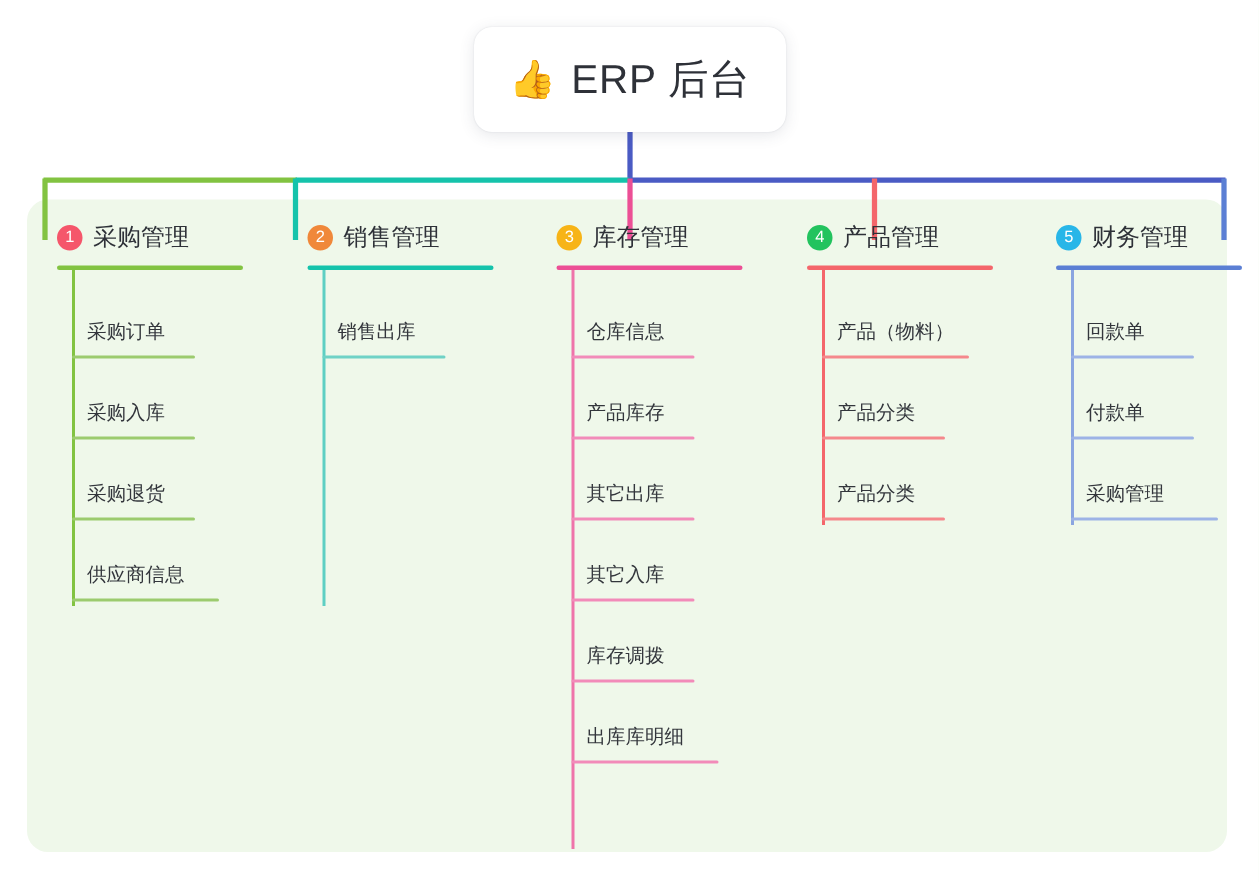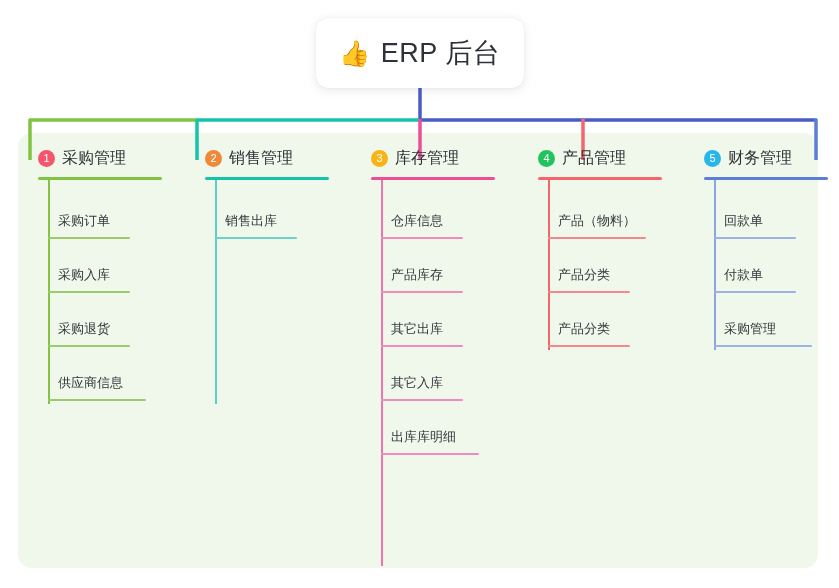--- a/index.html
+++ b/index.html
@@ -217,20 +217,24 @@
         <span class="item-rule" style="background:#f28bb9;"></span>
       </div>
       <div class="item">
         <span class="item-label">其它出库</span>
         <span class="item-rule" style="background:#f28bb9;"></span>
       </div>
       <div class="item">
         <span class="item-label">其它入库</span>
         <span class="item-rule" style="background:#f28bb9;"></span>
       </div>
+      <div class="item">
+        <span class="item-label">库存调拨</span>
+        <span class="item-rule" style="background:#f28bb9;"></span>
+      </div>
       <div class="item last">
         <span class="item-label">出库库明细</span>
         <span class="item-rule" style="background:#f28bb9;"></span>
       </div>
     </div>
   </div>
 
   <div class="column" style="left:518px;">
     <div class="col-head">
       <span class="badge" style="background: rgb(34, 195, 94);">4</span>

